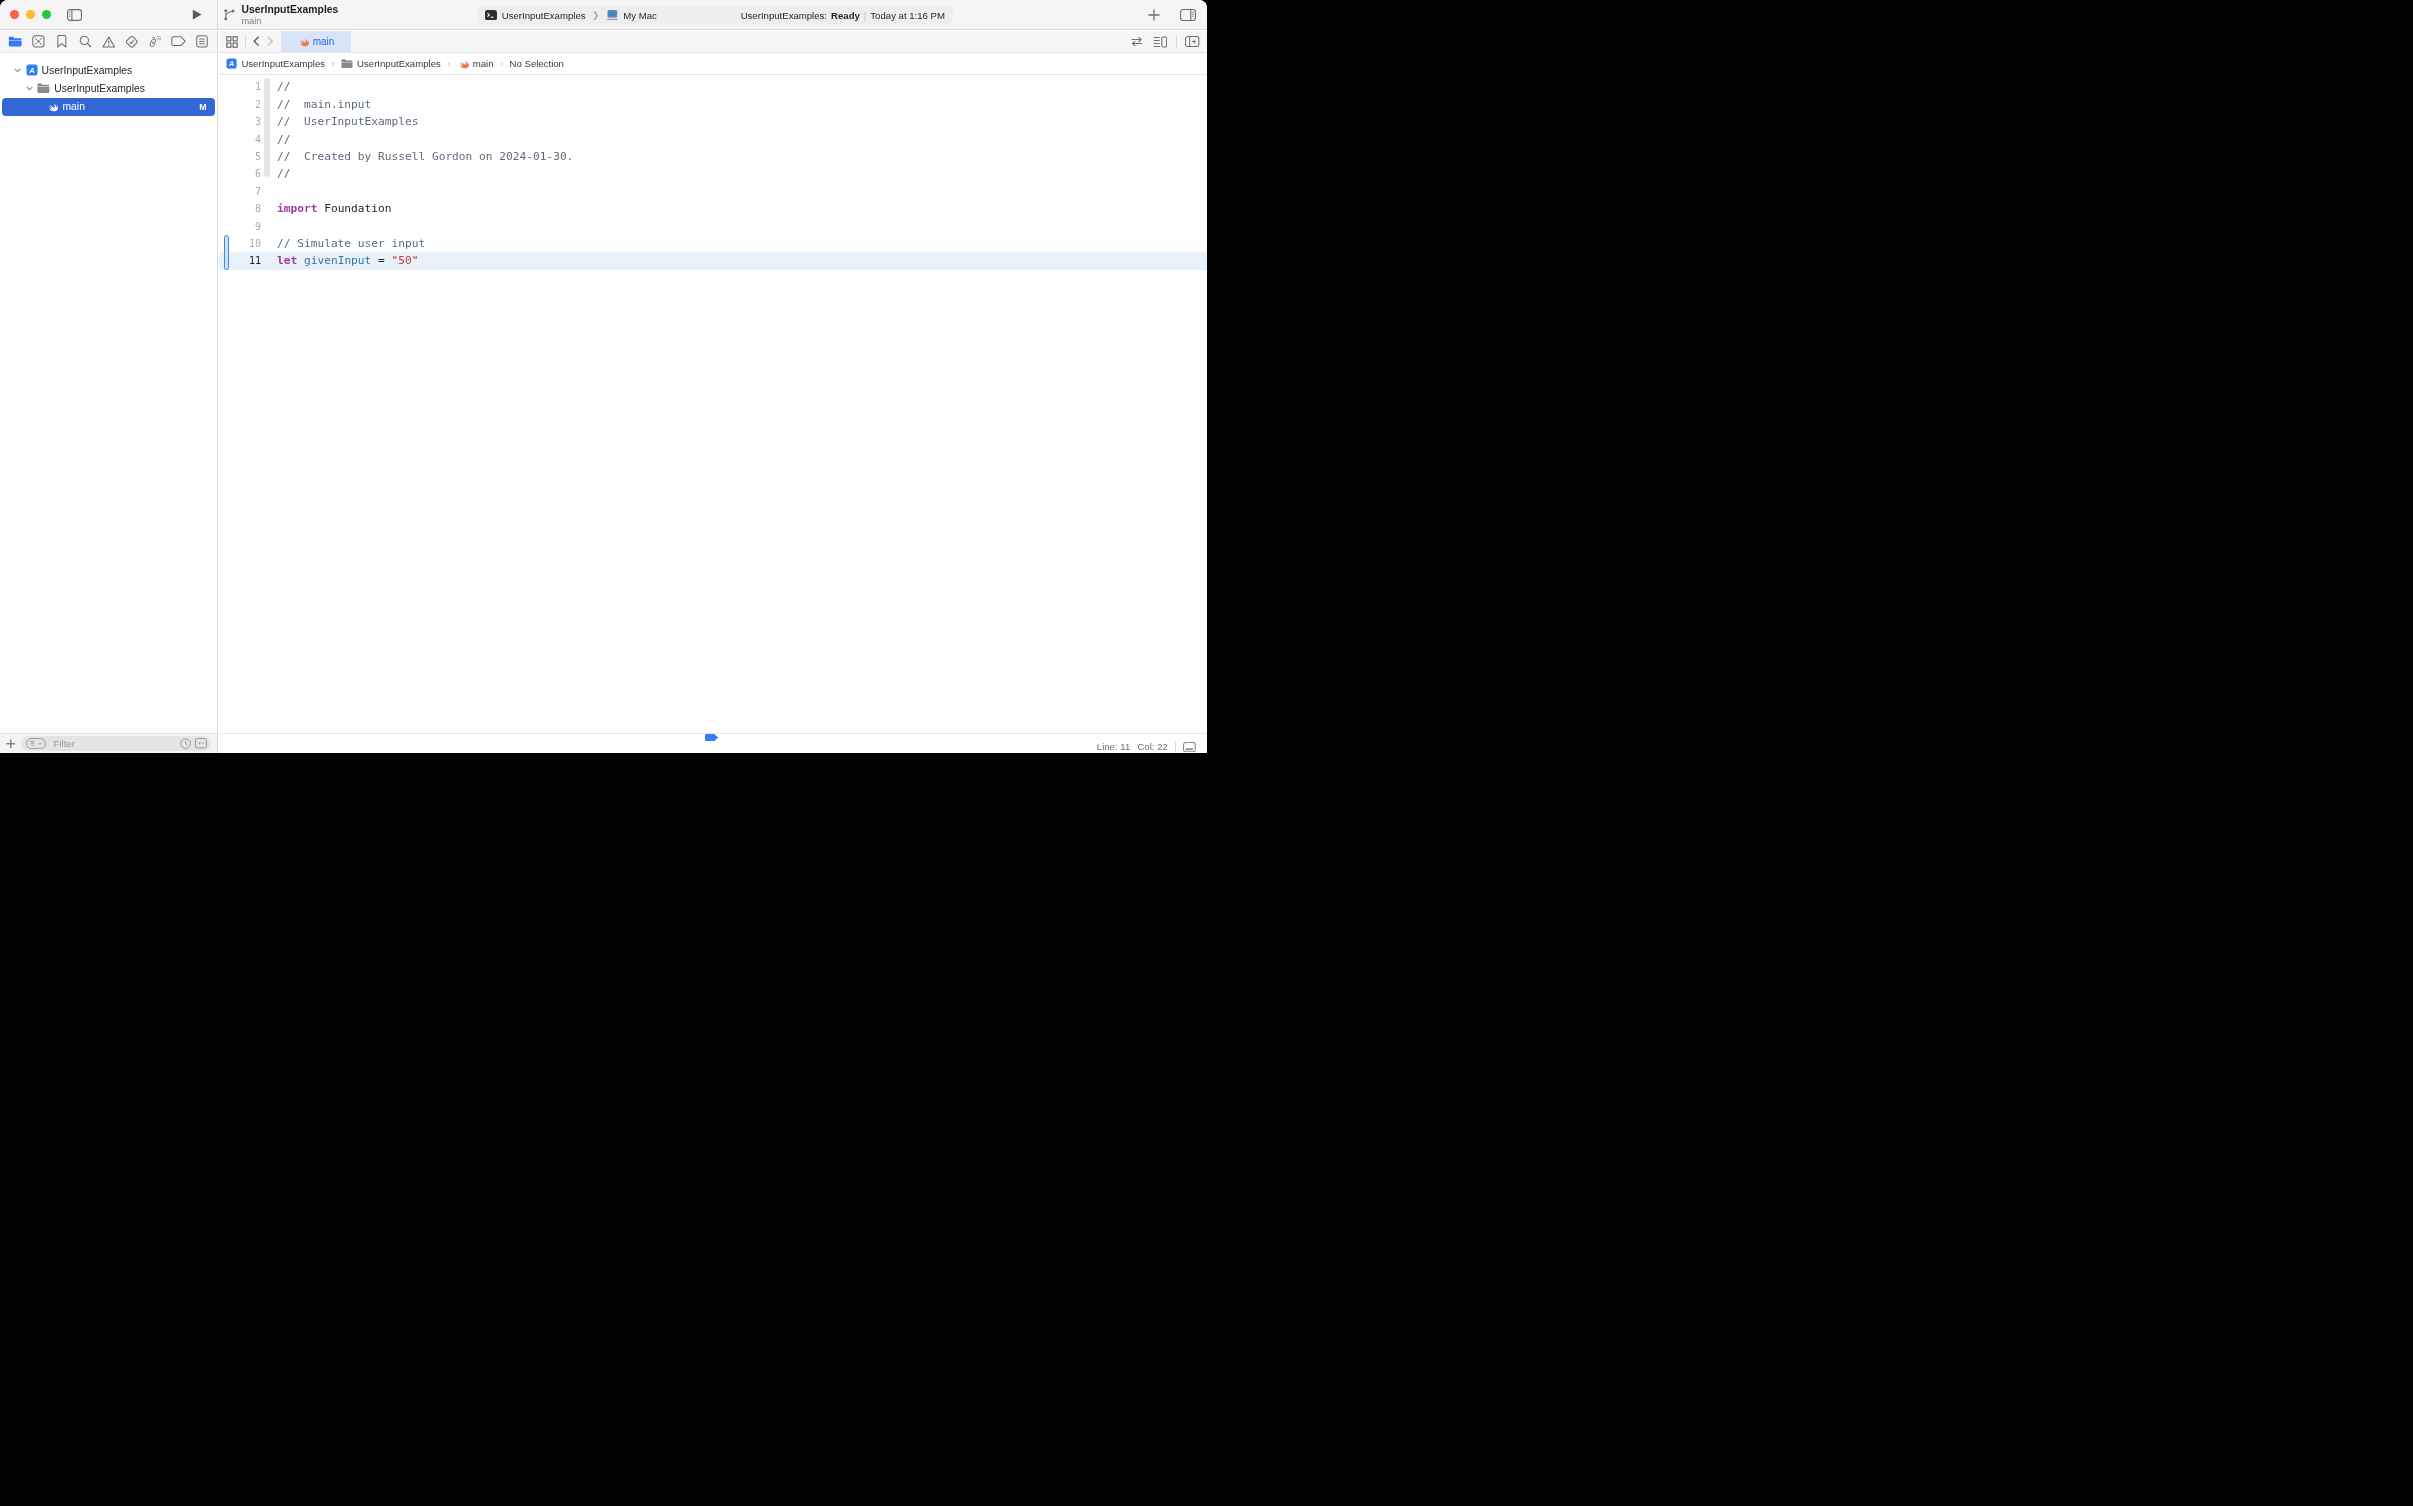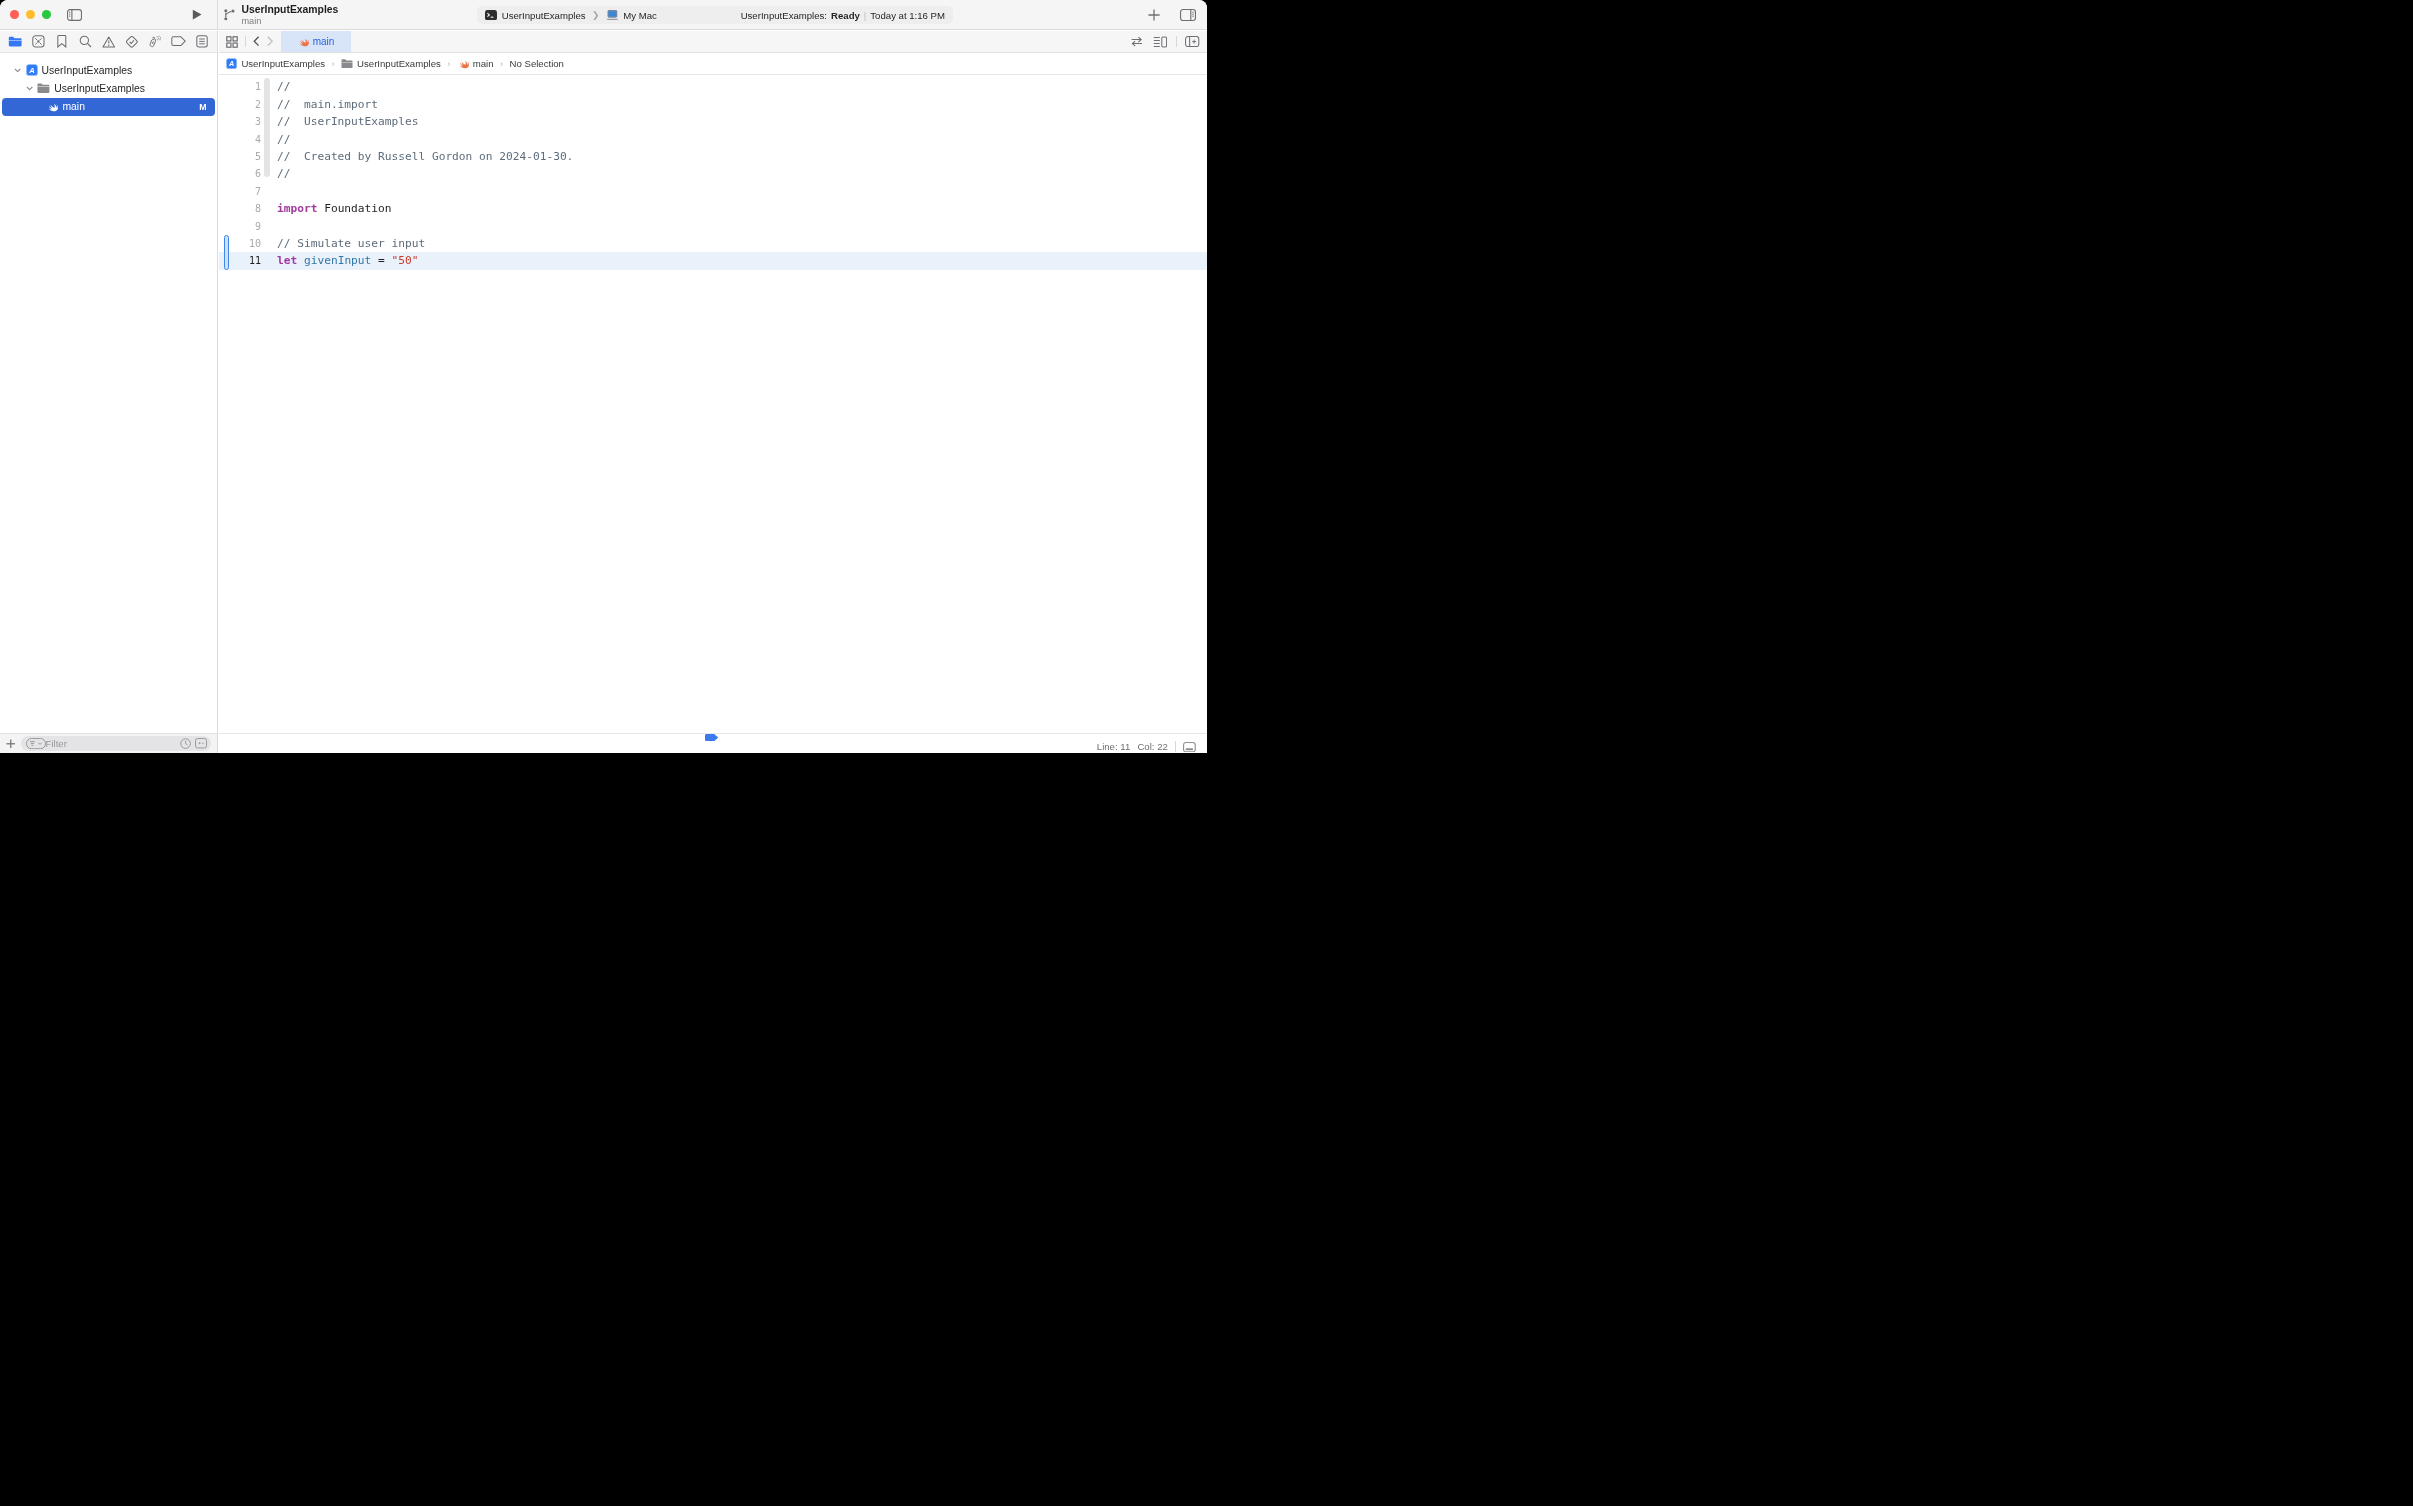--- a/index.html
+++ b/index.html
@@ -32,21 +32,21 @@
   .nav-icons { height:22.3px; background:#f6f5f6; border-bottom:0.8px solid #e7e6e7; display:flex; align-items:center; justify-content:space-between; padding:0 7.2px; }
   .nav-icons .icon-btn { width:16px; }
   .tree { padding-top:8px; }
   .tree-row { height:17.6px; display:flex; align-items:center; font-size:10.4px; color:#26262a; margin:0 2.4px 0.8px 2.4px; border-radius:4px; position:relative; }
   .tree-row .lbl { margin-left:4px; white-space:nowrap; }
   .tree-row.selected { background:#3367d6; color:#fff; }
   .badge { position:absolute; right:8px; font-size:8.8px; font-weight:700; color:#fff; }
   .chev { display:flex; width:11.2px; justify-content:center; }
   .sidebar-bottom { position:absolute; left:0; right:0; bottom:0; height:20px; background:#f5f4f5; border-top:0.8px solid #e2e1e2; display:flex; align-items:center; padding:0 5.6px; }
   .filter-pill { flex:1; height:15px; margin-left:5.6px; background:#e4e3e5; border-radius:7.6px; display:flex; align-items:center; padding:0 4.8px; }
-  .filter-ph { font-size:9.6px; color:#98989d; margin-left:0; flex:1; }
+  .filter-ph { font-size:9.6px; color:#98989d; margin-left:8px; flex:1; }
   .filter-right { display:flex; align-items:center; gap:3.2px; }
 
   
   .editor { position:absolute; top:31px; left:219px; right:0; bottom:0; background:#fff; }
   .tabbar { height:22.3px; background:#f7f6f7; border-bottom:0.8px solid #e2e1e2; display:flex; align-items:stretch; }
   .tab-icons { display:flex; align-items:center; gap:7.2px; padding:0 7.2px; }
   .vdiv { width:0.8px; height:11.2px; background:#d9d8d9; }
   .tab { width:70px; background:#d8e5f8; display:flex; align-items:center; justify-content:center; gap:4px; font-size:10px; color:#2c63dd; }
   .tab-right { margin-left:auto; display:flex; align-items:center; gap:8.8px; padding-right:7.2px; }
   .jumpbar { height:21.5px; border-bottom:0.8px solid #e7e6e7; background:#fff; display:flex; align-items:center; padding-left:7.2px; font-size:9.6px; color:#3a3a3e; gap:4px; white-space:nowrap; }
@@ -401,21 +401,21 @@
     <div class="code">
       <div class="change-pill-gray"></div>
       <div class="change-pill-blue"></div>
       <div class="lines">
           <div class="cl">
             <span class="ln">1</span>
             <span class="ct"><span class="tok-c">//</span></span>
           </div>
           <div class="cl">
             <span class="ln">2</span>
-            <span class="ct"><span class="tok-c">//  main.import</span></span>
+            <span class="ct"><span class="tok-c">//  main.input</span></span>
           </div>
           <div class="cl">
             <span class="ln">3</span>
             <span class="ct"><span class="tok-c">//  UserInputExamples</span></span>
           </div>
           <div class="cl">
             <span class="ln">4</span>
             <span class="ct"><span class="tok-c">//</span></span>
           </div>
           <div class="cl">

